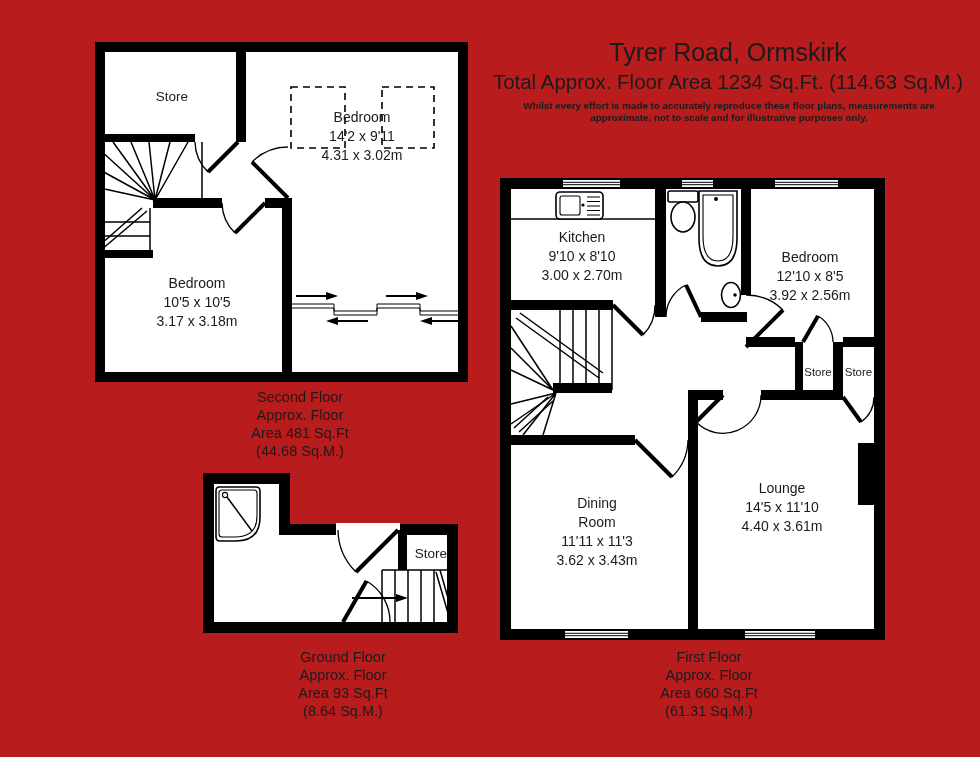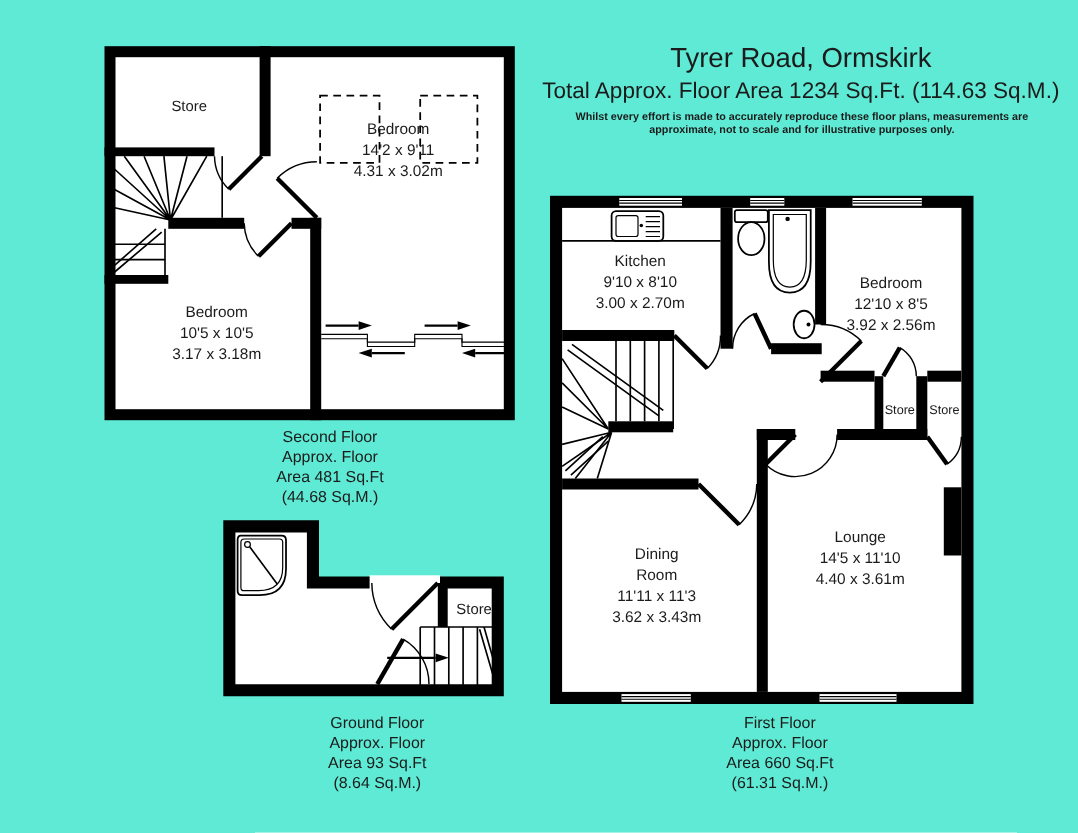--- a/index.html
+++ b/index.html
@@ -1,16 +1,16 @@
 <!DOCTYPE html>
 <html><head>
 <meta charset="utf-8">
 <style>
   html,body{margin:0;padding:0;background:#ffffff;}
-  .page{position:relative;width:980px;height:757px;background:#5eead4;overflow:hidden;
+  .page{position:relative;width:980px;height:757px;background:#b91c1c;overflow:hidden;
         font-family:"Liberation Sans", sans-serif;}
   svg{position:absolute;left:0;top:0;}
   text{fill:#1b1b1b;}
   .t-title{font-size:25px;}
   .t-sub{font-size:20.5px;}
   .t-disc{font-size:9.8px;font-weight:700;}
   .t-room{font-size:14px;}
   .t-store{font-size:13.5px;}
   .t-store-sm{font-size:11.5px;}
   .t-cap{font-size:14.5px;}

